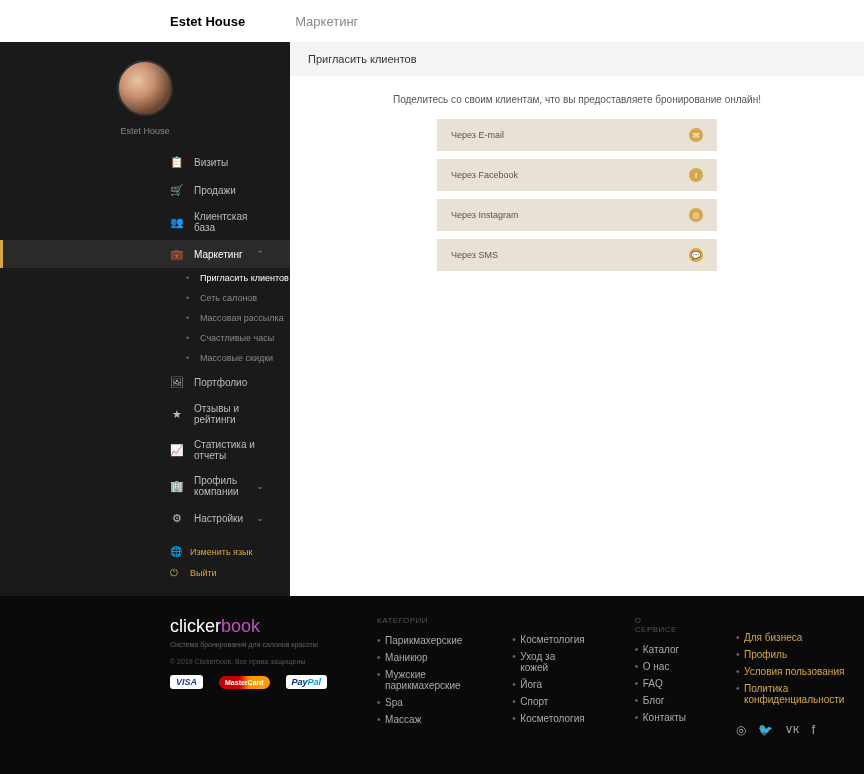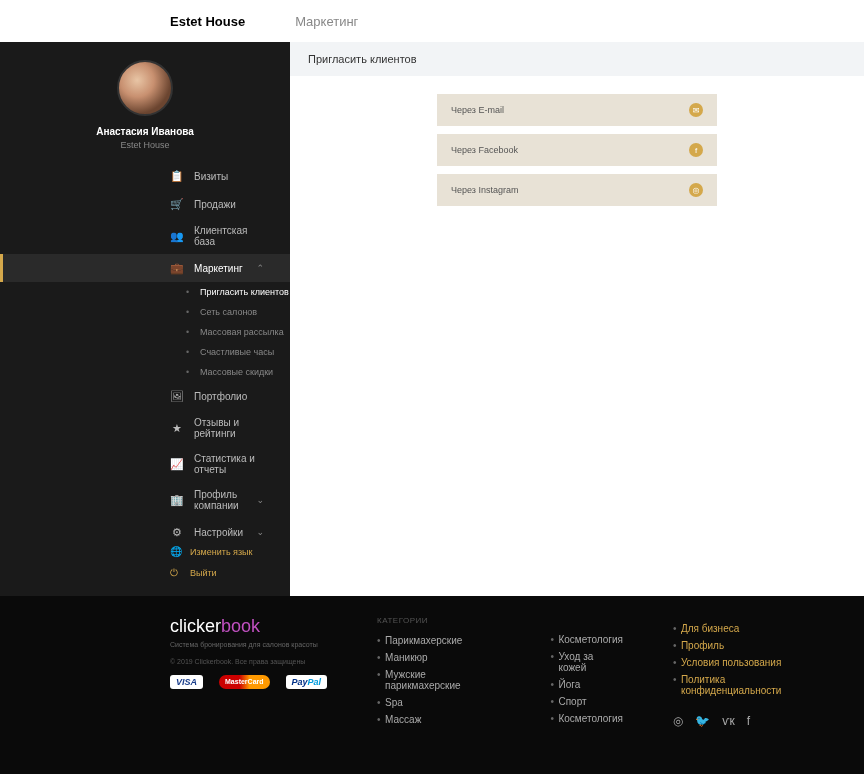--- a/index.html
+++ b/index.html
@@ -34,21 +34,21 @@
 .method-label{font-size:8px;color:#888;letter-spacing:0.5px;margin-bottom:10px}
 .method-btn{background:#e8e2d6;padding:9px 14px;margin-bottom:8px;display:flex;align-items:center;justify-content:space-between;cursor:pointer;font-size:9px;color:#555;text-align:center;width:280px;margin-left:auto;margin-right:auto}
 .method-icon{width:14px;height:14px;border-radius:50%;background:#d4a84b;display:flex;align-items:center;justify-content:center;font-size:8px;color:#fff}
 .footer{background:#0a0a0a;color:#888;padding:20px 40px 20px 170px;font-size:9px;display:flex;gap:50px;height:198px}
 .footer-brand{width:160px}
 .footer-logo{font-size:18px;font-weight:300;margin-bottom:4px}
 .footer-logo .c1{color:#fff}
 .footer-logo .c2{color:#c050c0}
 .footer-tag{font-size:7px;color:#666;margin-bottom:10px}
 .footer-copy{font-size:7px;color:#555;margin-bottom:10px}
-.pay{display:flex;gap:16px;}
+.pay{display:flex;gap:16px;align-items:center}
 .pay-badge{background:#fff;border-radius:3px;padding:2px 6px;font-size:9px;font-weight:bold;font-style:italic}
 .visa{color:#1a3e8c}
 .mc{background:linear-gradient(90deg,#cc0000 40%,#ff9900 60%);color:#fff;border-radius:10px;padding:3px 6px;font-size:7px;font-style:normal}
 .pp{color:#003087}
 .pp2{color:#009cde}
 .footer-col{display:flex;flex-direction:column;gap:6px}
 .footer-col-title{color:#555;font-size:8px;margin-bottom:4px;letter-spacing:0.5px}
 .footer-link{color:#aaa;font-size:10px;cursor:pointer;padding-left:8px;position:relative}
 .footer-link::before{content:"•";position:absolute;left:0;color:#666}
 .footer-right .footer-link{color:#d4a84b}
@@ -61,21 +61,20 @@
 
 <div class="top-bar">
   <span class="top-brand">Estet House</span>
   <span class="top-section">Маркетинг</span>
 </div>
 
 <div class="main">
   <div class="sidebar">
     <div class="profile">
       <div class="avatar"></div>
-      <div class="profile-name">Анастасия Иванова</div>
       <div class="profile-sub">Estet House</div>
     </div>
     <div id="menu-container">
         <div class="menu-item">
           <span class="menu-icon">📋</span>
           <span class="menu-text">Визиты</span>
         </div>
         <div class="menu-item">
           <span class="menu-icon">🛒</span>
           <span class="menu-text">Продажи</span>
@@ -127,32 +126,37 @@
         <div class="bottom-item">
           <span class="bottom-icon">⏻</span>
           <span>Выйти</span>
         </div>
       </div>
   </div>
 
   <div class="content">
     <div class="content-header">Пригласить клиентов</div>
     <div class="content-body">
+      <div class="content-desc">Поделитесь со своим клиентам, что вы предоставляете бронирование онлайн!</div>
       <div id="methods">
           <div class="method-btn">
             <span>Через E-mail</span>
             <span class="method-icon">✉</span>
           </div>
           <div class="method-btn">
             <span>Через Facebook</span>
             <span class="method-icon">f</span>
           </div>
           <div class="method-btn">
             <span>Через Instagram</span>
             <span class="method-icon">◎</span>
+          </div>
+          <div class="method-btn">
+            <span>Через SMS</span>
+            <span class="method-icon">💬</span>
           </div>
         </div>
     </div>
   </div>
 </div>
 
 <div class="footer" style="position:relative">
   <div class="footer-brand">
     <div class="footer-logo">
       <span class="c1">clicker</span><span class="c2">book</span>
@@ -173,26 +177,34 @@
       <div class="footer-link">Spa</div>
       <div class="footer-link">Массаж</div>
     </div>
   <div class="footer-col" id="fcats2" style="margin-top:18px">
       <div class="footer-link">Косметология</div>
       <div class="footer-link">Уход за кожей</div>
       <div class="footer-link">Йога</div>
       <div class="footer-link">Спорт</div>
       <div class="footer-link">Косметология</div>
     </div>
-  <div class="footer-col footer-right" id="fright" style="margin-top:7px">
+  <div class="footer-col" id="fservice">
+    <div class="footer-col-title">О СЕРВИСЕ</div>
+  <div class="footer-link">Каталог</div>
+      <div class="footer-link">О нас</div>
+      <div class="footer-link">FAQ</div>
+      <div class="footer-link">Блог</div>
+      <div class="footer-link">Контакты</div>
+    </div>
+  <div class="footer-col footer-right" id="fright" style="margin-top:16px">
   <div class="footer-link">Для бизнеса</div>
       <div class="footer-link">Профиль</div>
       <div class="footer-link">Условия пользования</div>
       <div class="footer-link">Политика конфиденциальности</div>
       <div class="social">
         <span style="cursor: pointer;">◎</span>
         <span style="cursor: pointer;">🐦</span>
-        <span style="cursor: pointer;">ⱱк</span>
+        <span style="cursor: pointer; font-family: Liberation Mono, monospace;">ⱱк</span>
         <span style="cursor: pointer;">f</span>
       </div>
     </div>
   <div class="dev-credit">ГЛЯНЕЦ — РАЗРАБОТКА САЙТОВ</div>
 </div>
 
 </body></html>

